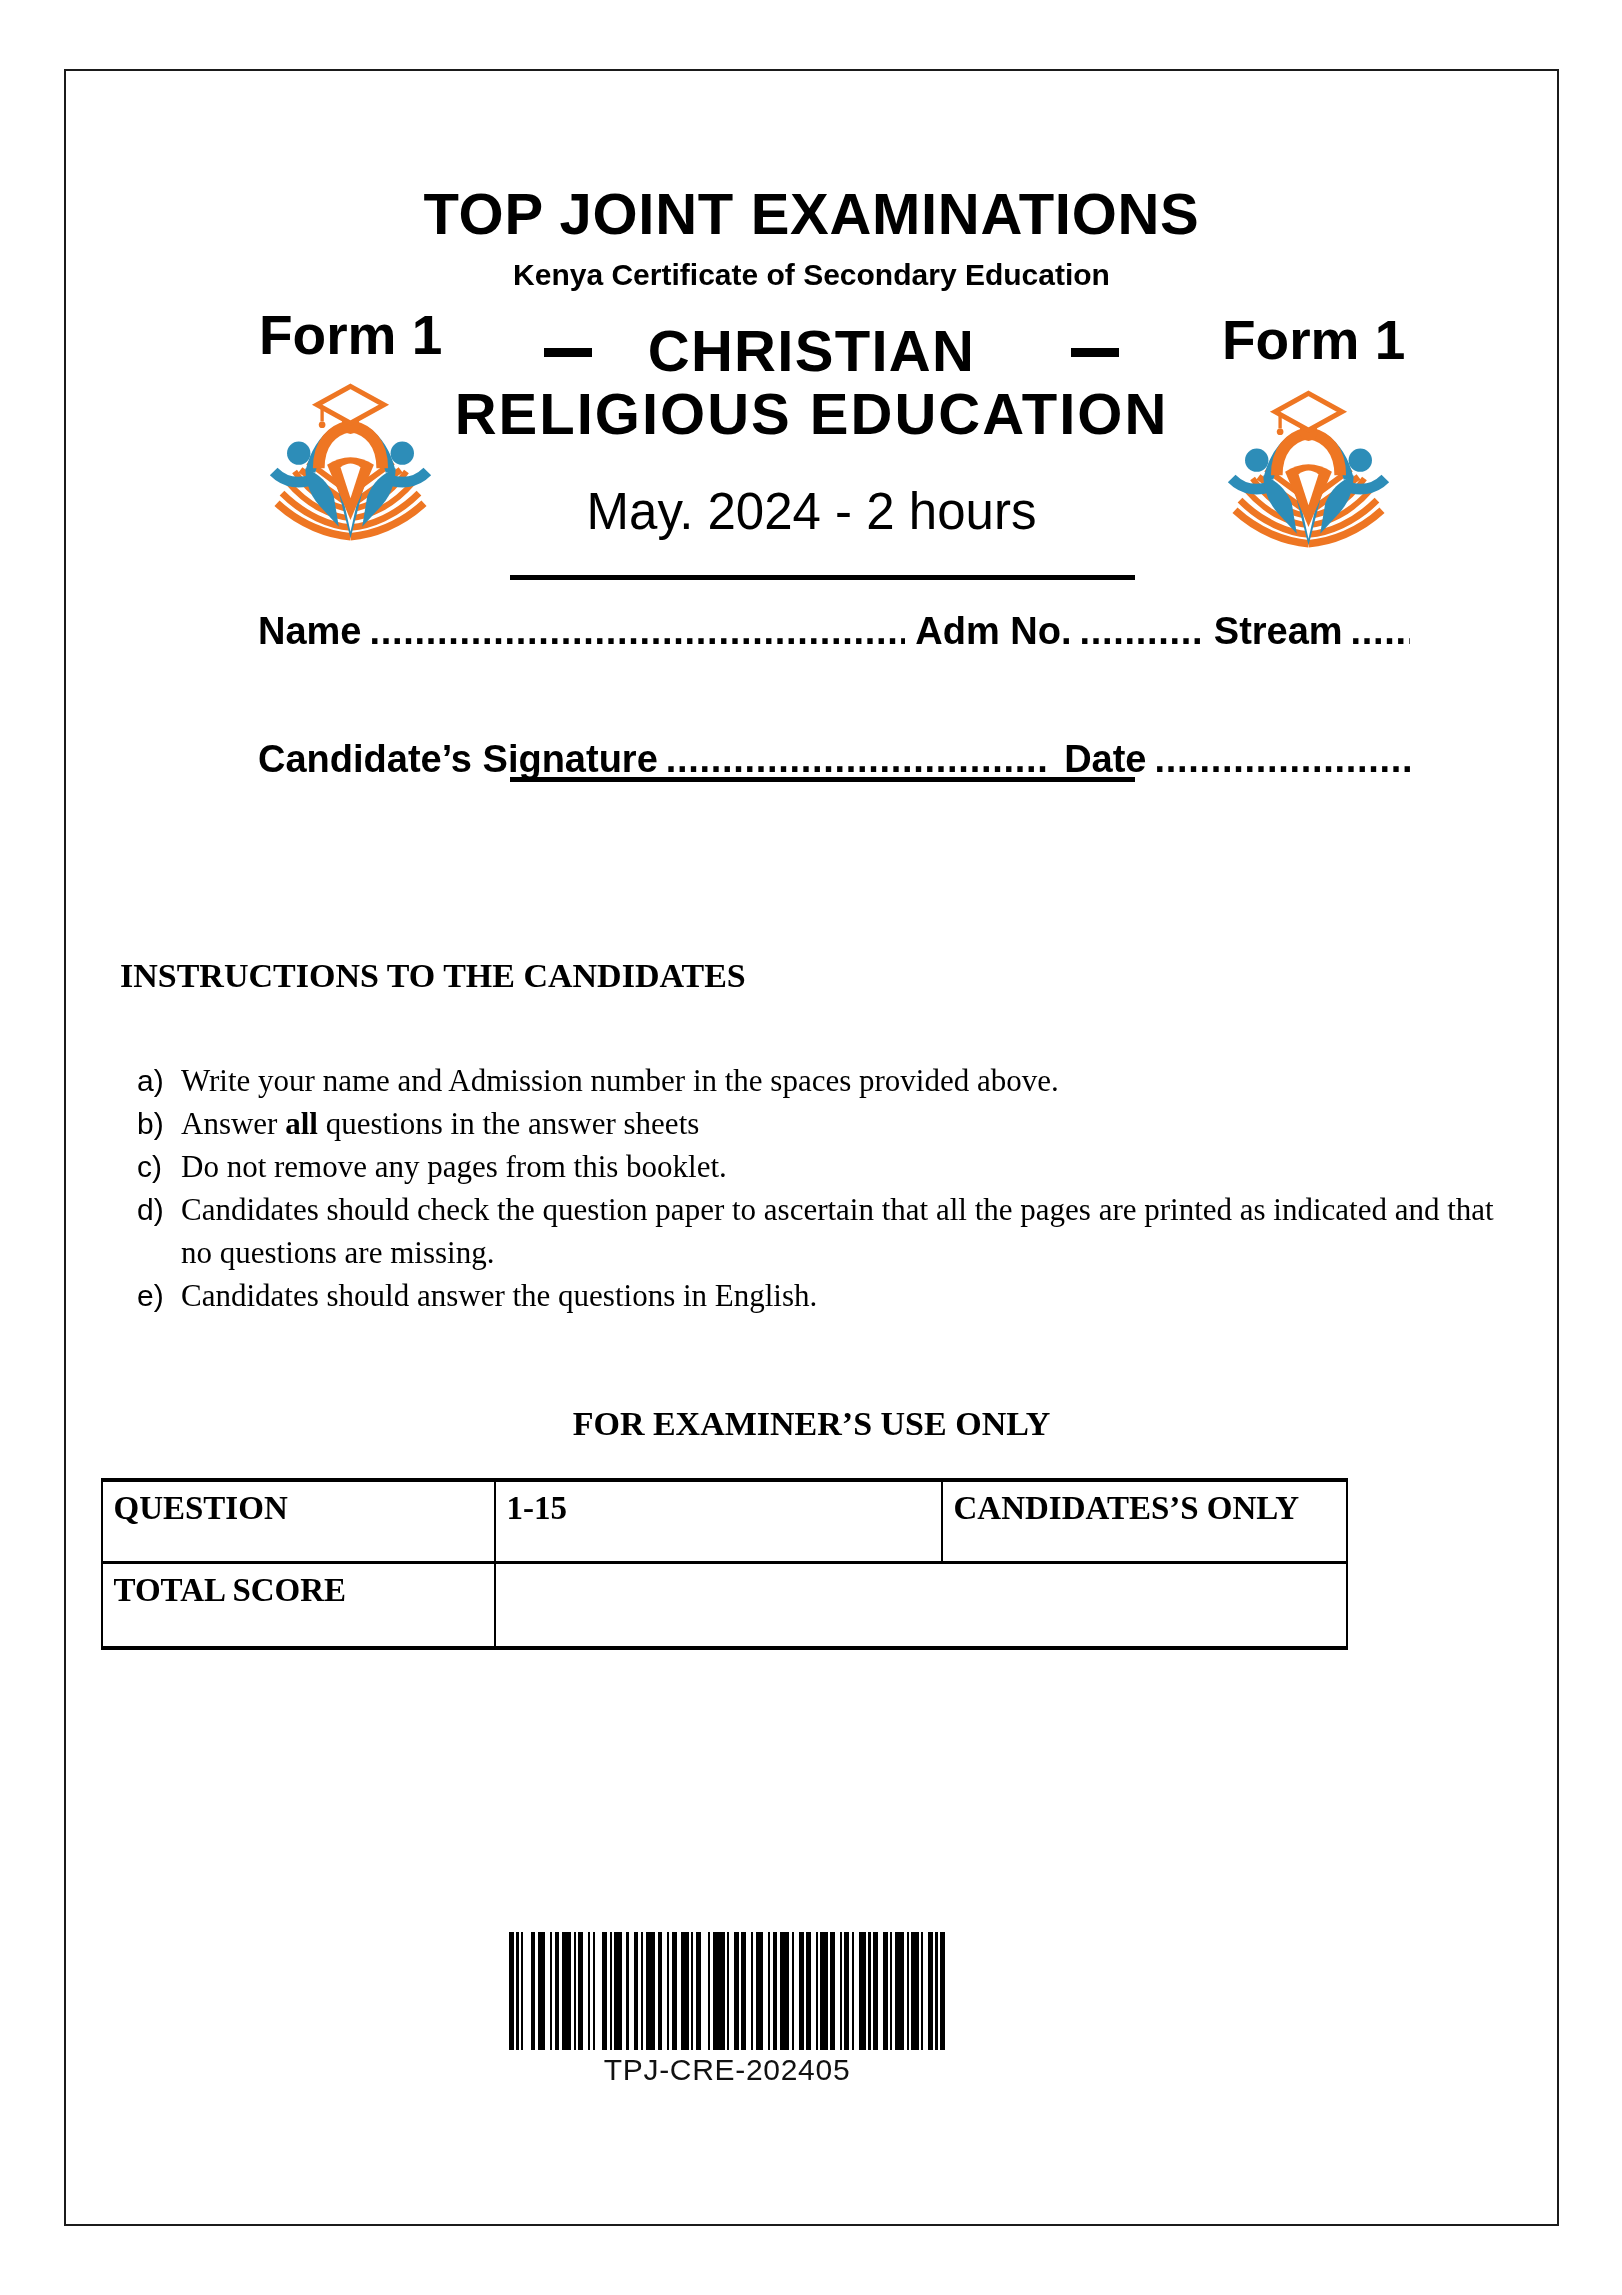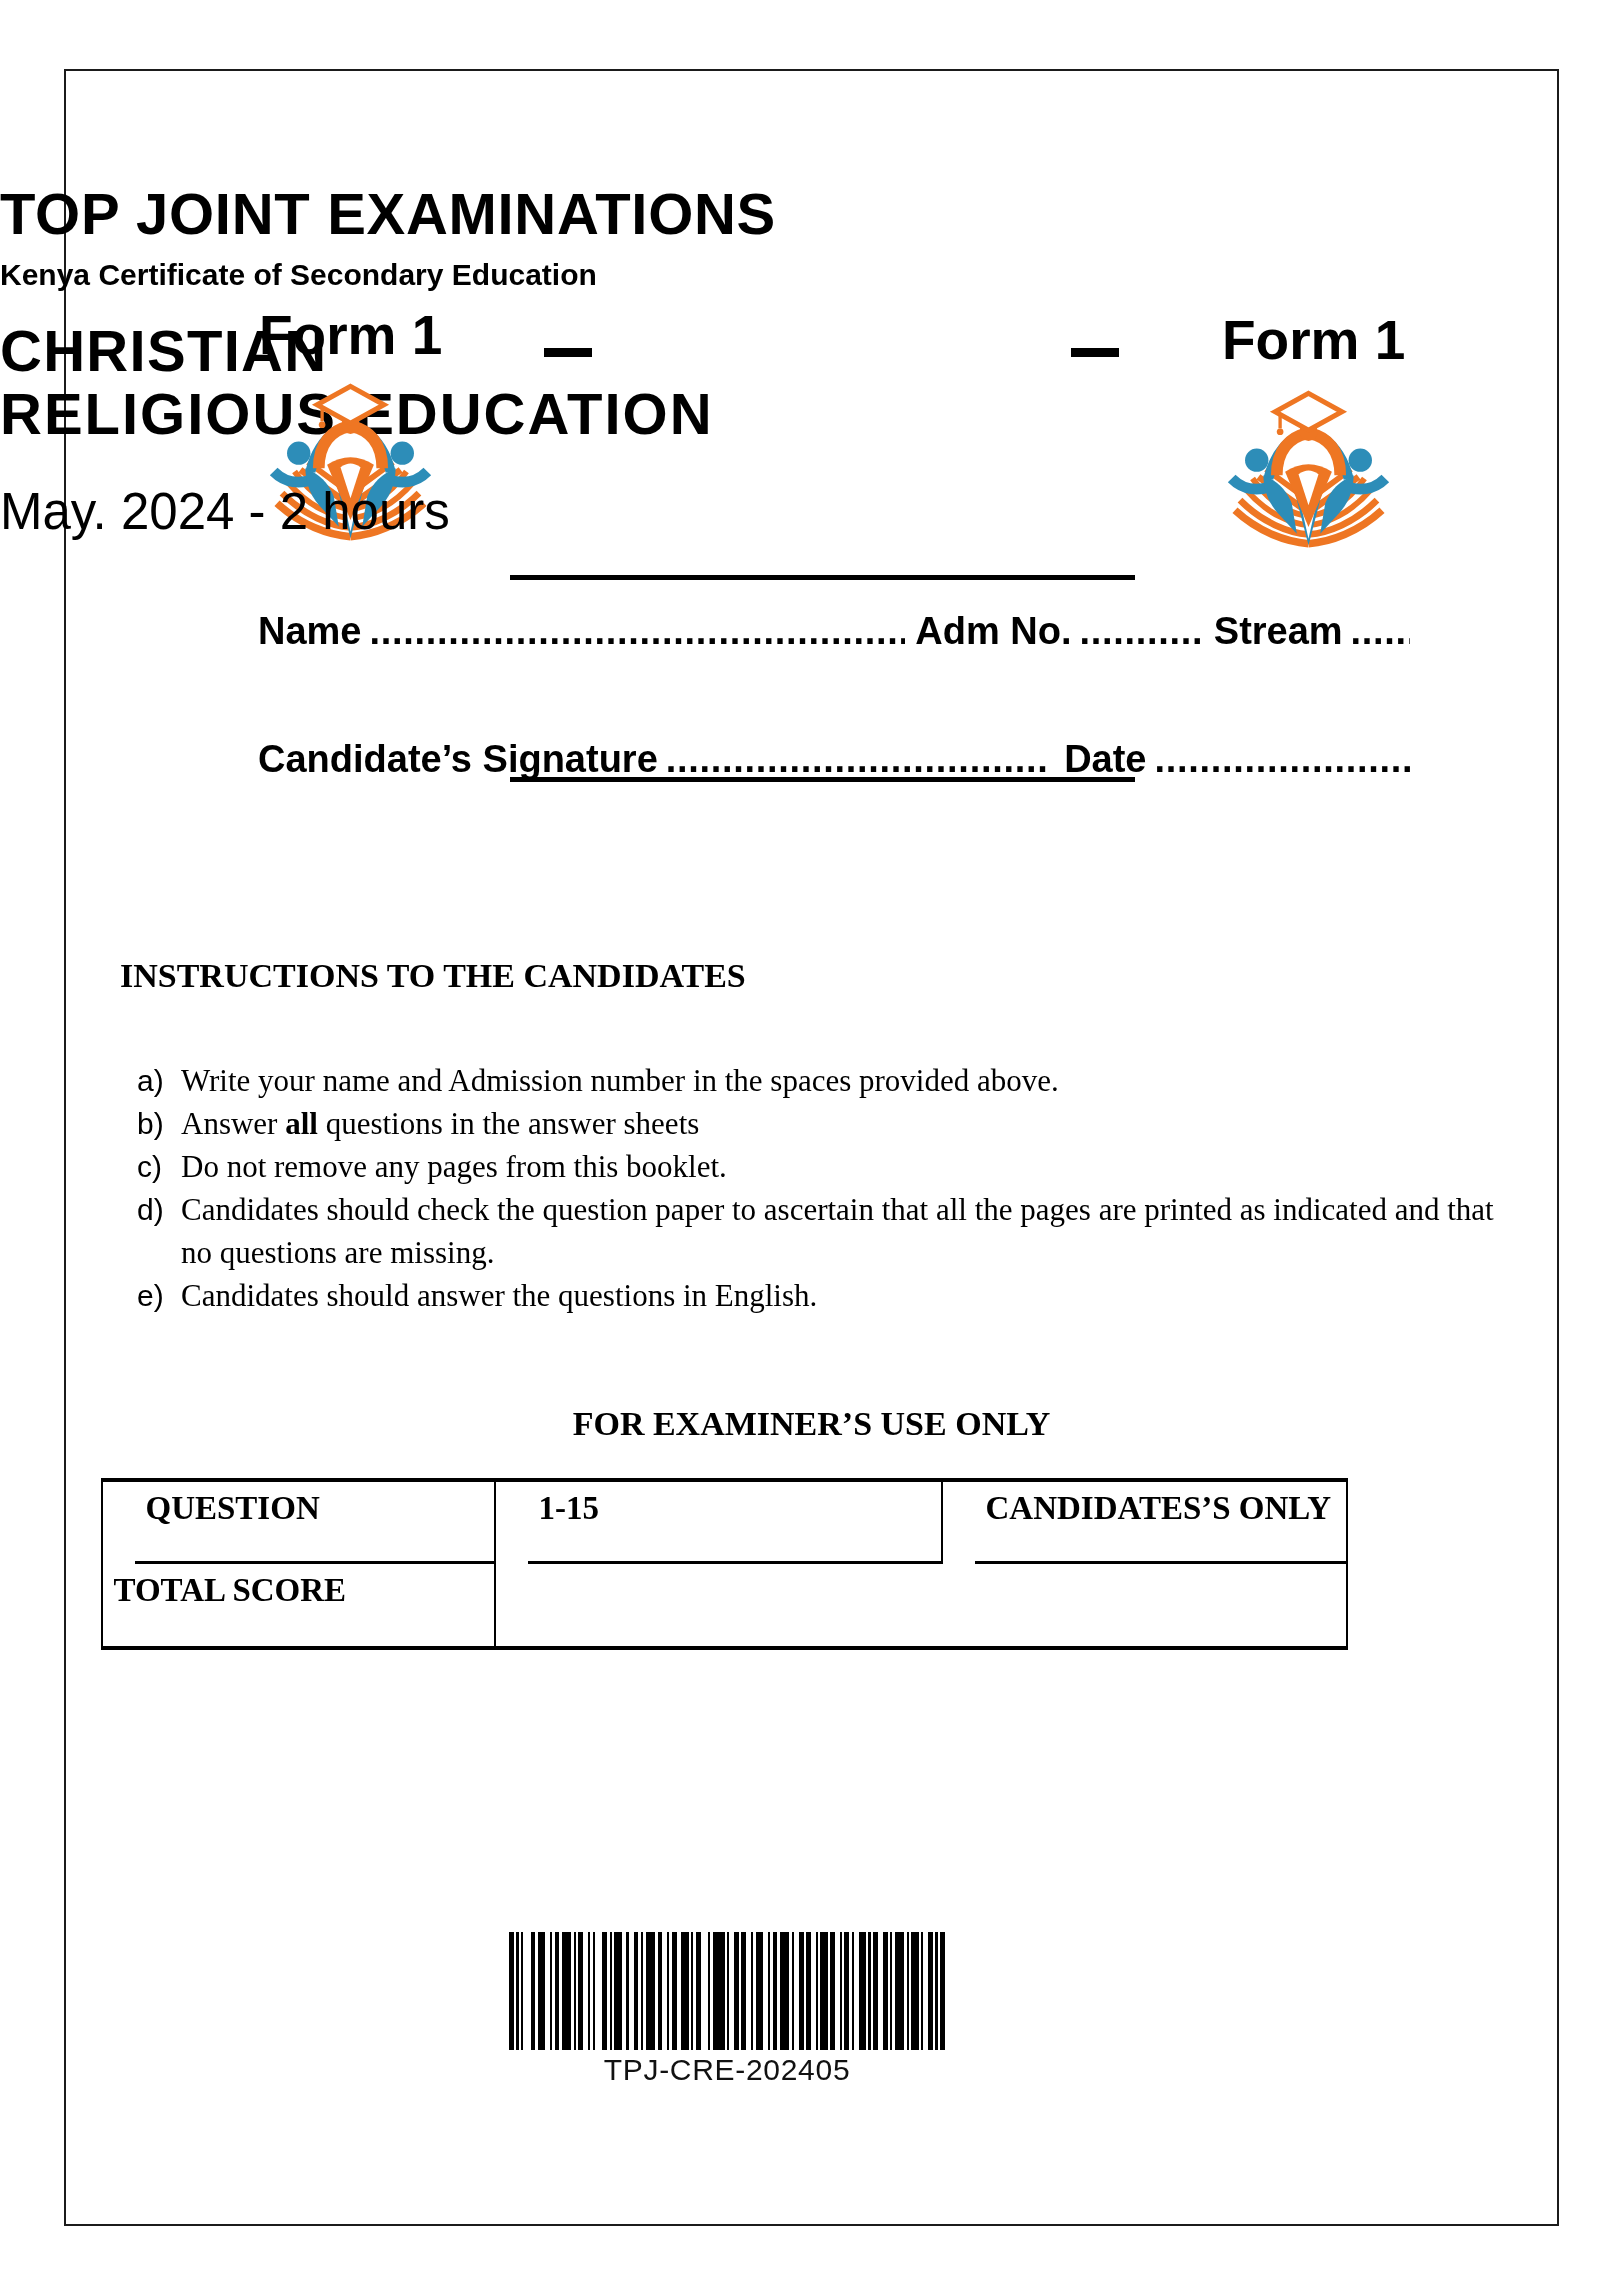--- a/index.html
+++ b/index.html
@@ -1,20 +1,20 @@
 <!DOCTYPE html>
 <html style="--orange: #EE7623; --blue: #2D8DB8;font-size:10.5px"><head>
 <meta charset="utf-8">
 <style>
   html,body{margin:0;padding:0;width:1623px;height:2295px;background:#fff;overflow:hidden;}
   body{position:relative;color:#000;font-family:"Liberation Sans",sans-serif;}
   .page{position:absolute;inset:0;}
   .page-border{position:absolute;left:64px;top:69px;width:1495px;height:2157px;
     border:2.6px solid #1b1b1b;box-sizing:border-box;}
-  .centered{position:absolute;left:0;right:0;}
+  .centered{position:absolute;left:0;right:0;text-align:center;}
   .exam-title{top:185px;font-weight:bold;font-size:58px;line-height:1;letter-spacing:0.7px;}
   .exam-subtitle{top:260px;font-weight:bold;font-size:30px;line-height:1;}
   .form-label{position:absolute;font-weight:bold;font-size:55px;line-height:1;}
   .form-left{left:259px;top:308px;}
   .form-right{left:1222px;top:313px;}
   .subject-top{top:322px;font-weight:bold;font-size:58px;line-height:1;letter-spacing:1.3px;}
   .subject-bottom{top:385px;font-weight:bold;font-size:58px;line-height:1;letter-spacing:2px;}
   .dash{position:absolute;width:48px;height:8.5px;background:#000;top:348px;}
   .dash-left{left:544px;}
   .dash-right{left:1071px;}
@@ -46,21 +46,21 @@
     white-space:normal;}
   .ins-text .b{font-weight:bold;}
   .ex-heading{top:1407px;font-family:"Liberation Serif",serif;font-weight:bold;
     font-size:34px;line-height:1;position:absolute;left:0;right:0;text-align:center;}
   .ex-table{position:absolute;left:101px;top:1478px;width:1243px;display:grid;
     grid-template-columns:393px 447px 404px;grid-auto-rows:82px;
     border:2px solid #000;border-top-width:4.6px;border-bottom-width:4.6px;box-sizing:content-box;}
   .cell{box-sizing:border-box;border-right:2px solid #000;padding:7.9px 5.2px 0 10.5px;
     font-family:"Liberation Serif",serif;font-weight:bold;font-size:33px;line-height:1.1;}
   .cell.c2{border-right:none;}
-  .cell.r0{border-bottom:3.9px solid #000;margin-left:32px;}
+  .cell.r0{border-bottom:3.9px solid #000;}
   .barcode{position:absolute;left:509px;top:1932px;width:436px;height:118px;
     display:flex;align-items:stretch;}
   .bar{flex:none;height:100%;background:#000;}
   .barcode-label{position:absolute;left:509px;top:2053px;width:436px;text-align:center;
     font-size:30px;letter-spacing:0.7px;color:#111;}
 </style>
 </head>
 <body>
 
 <svg width="0" height="0" style="position:absolute" aria-hidden="true">

